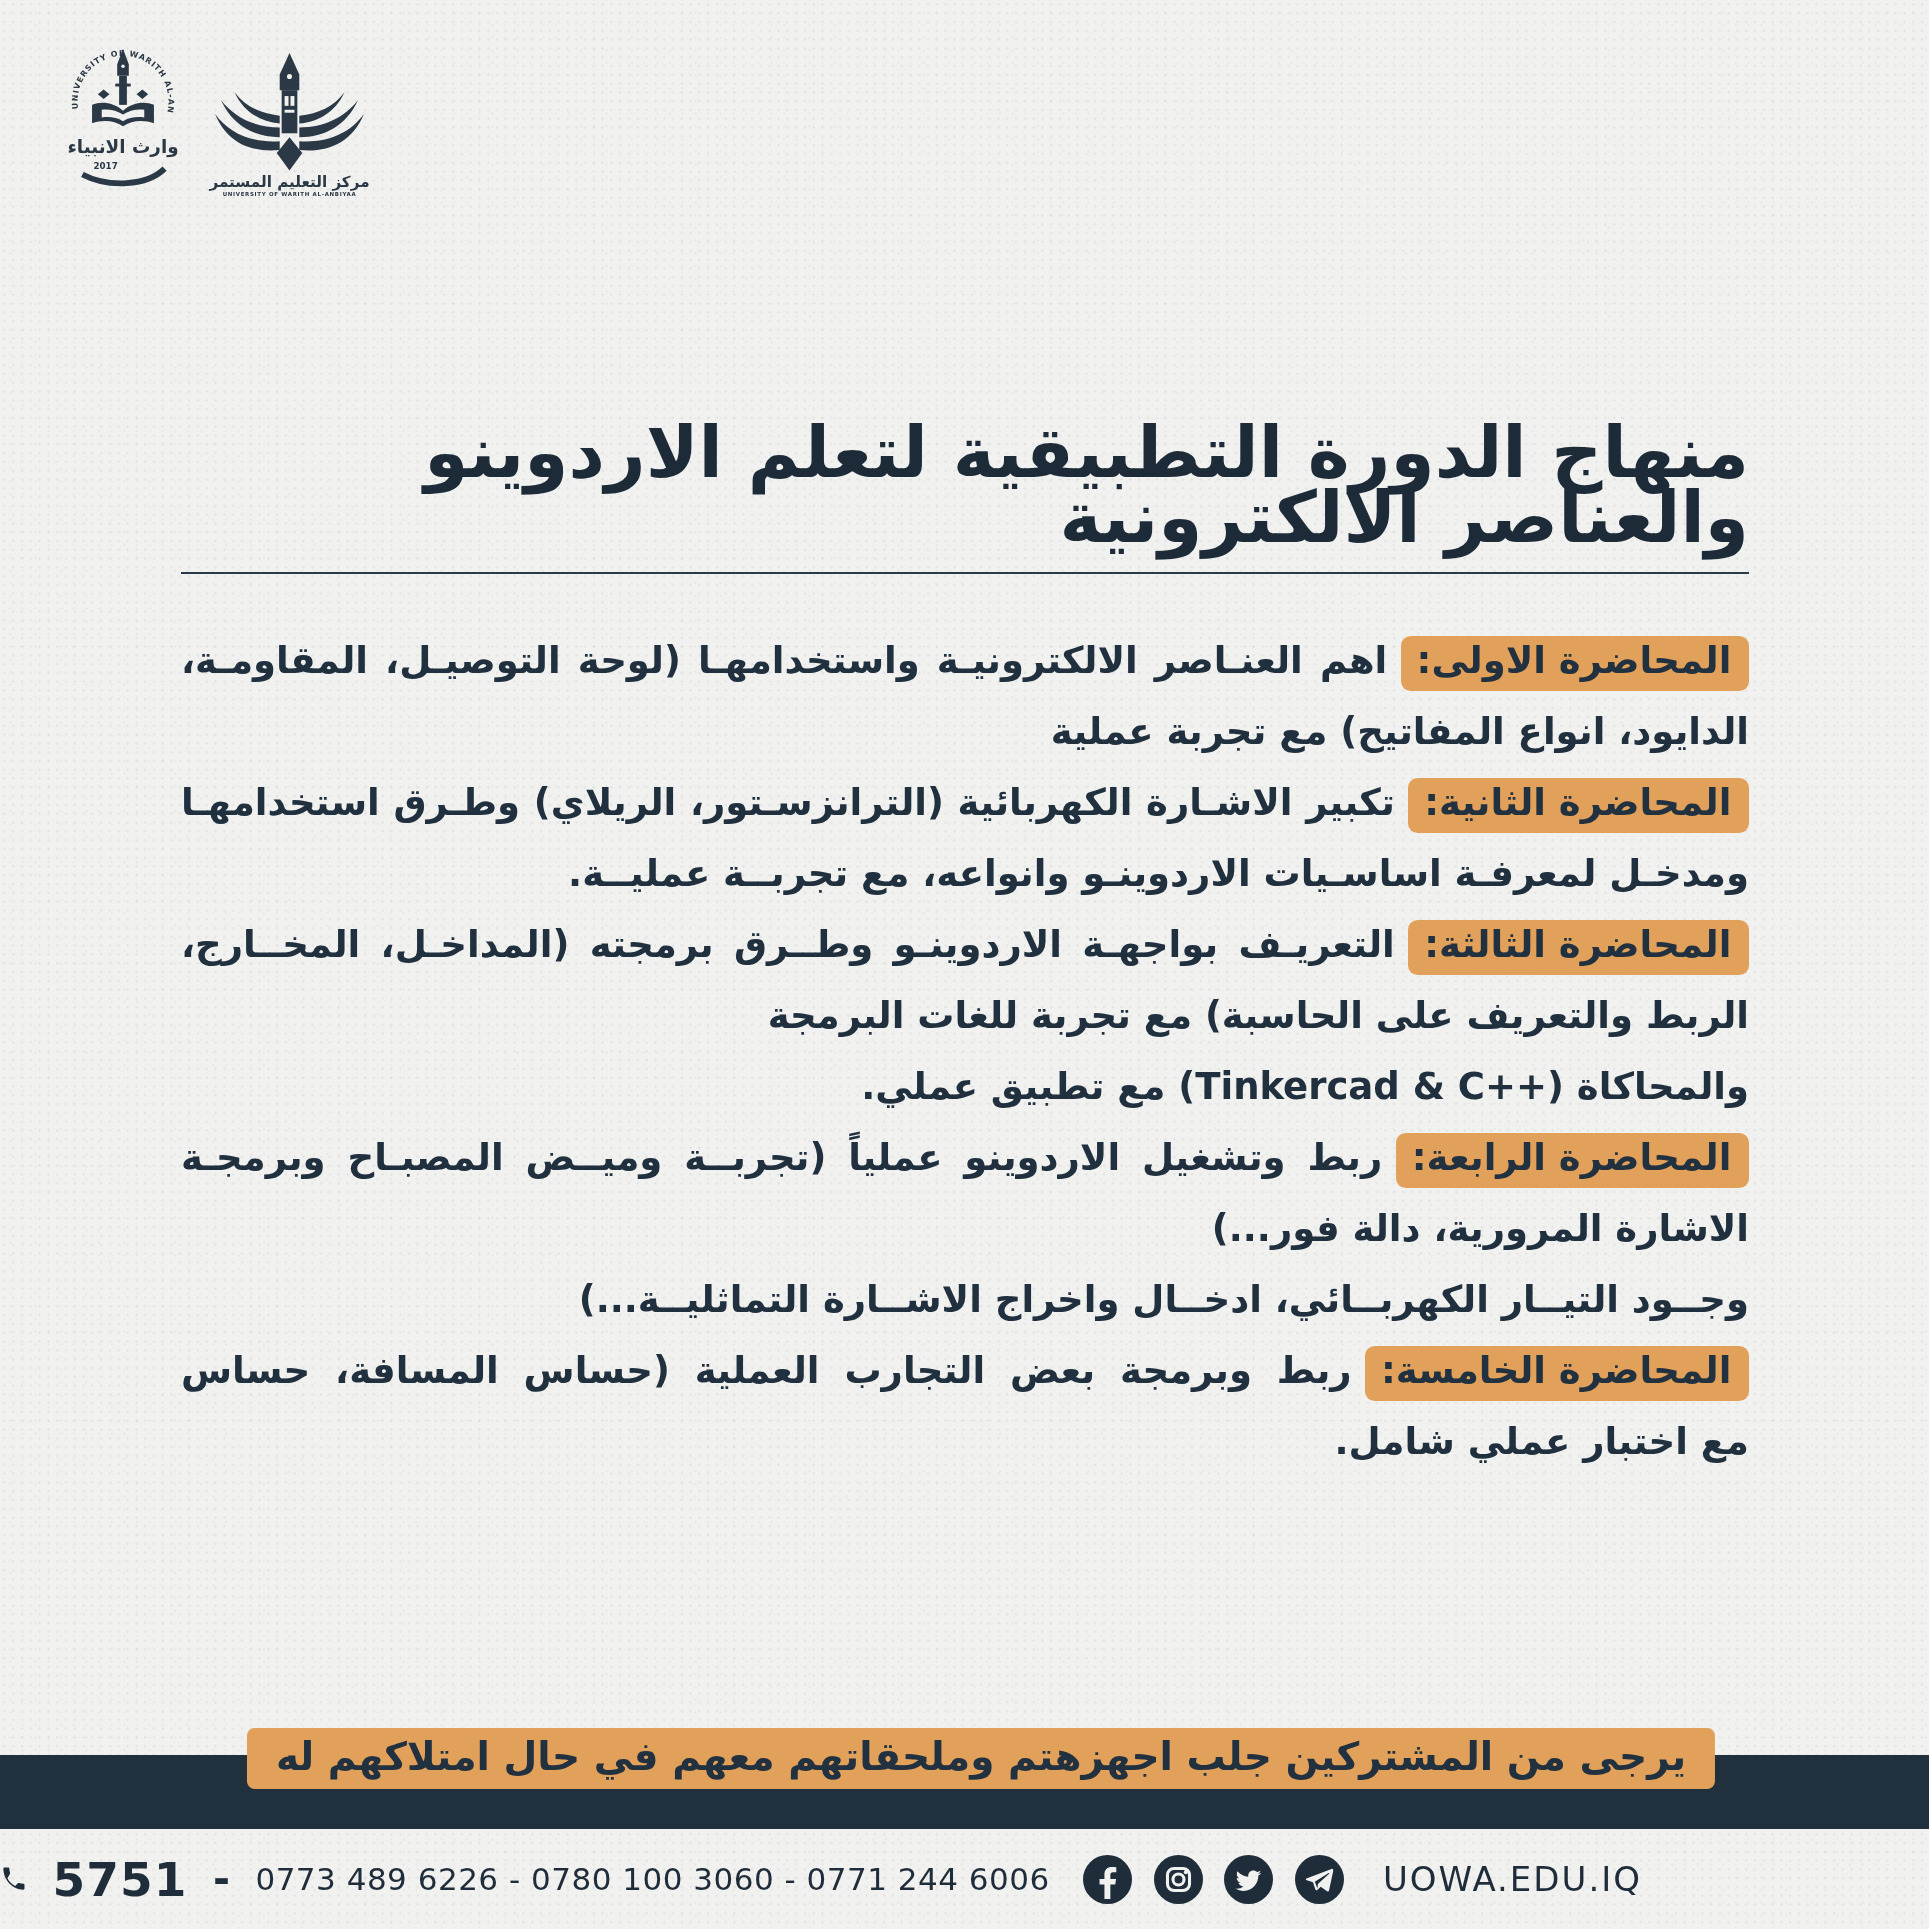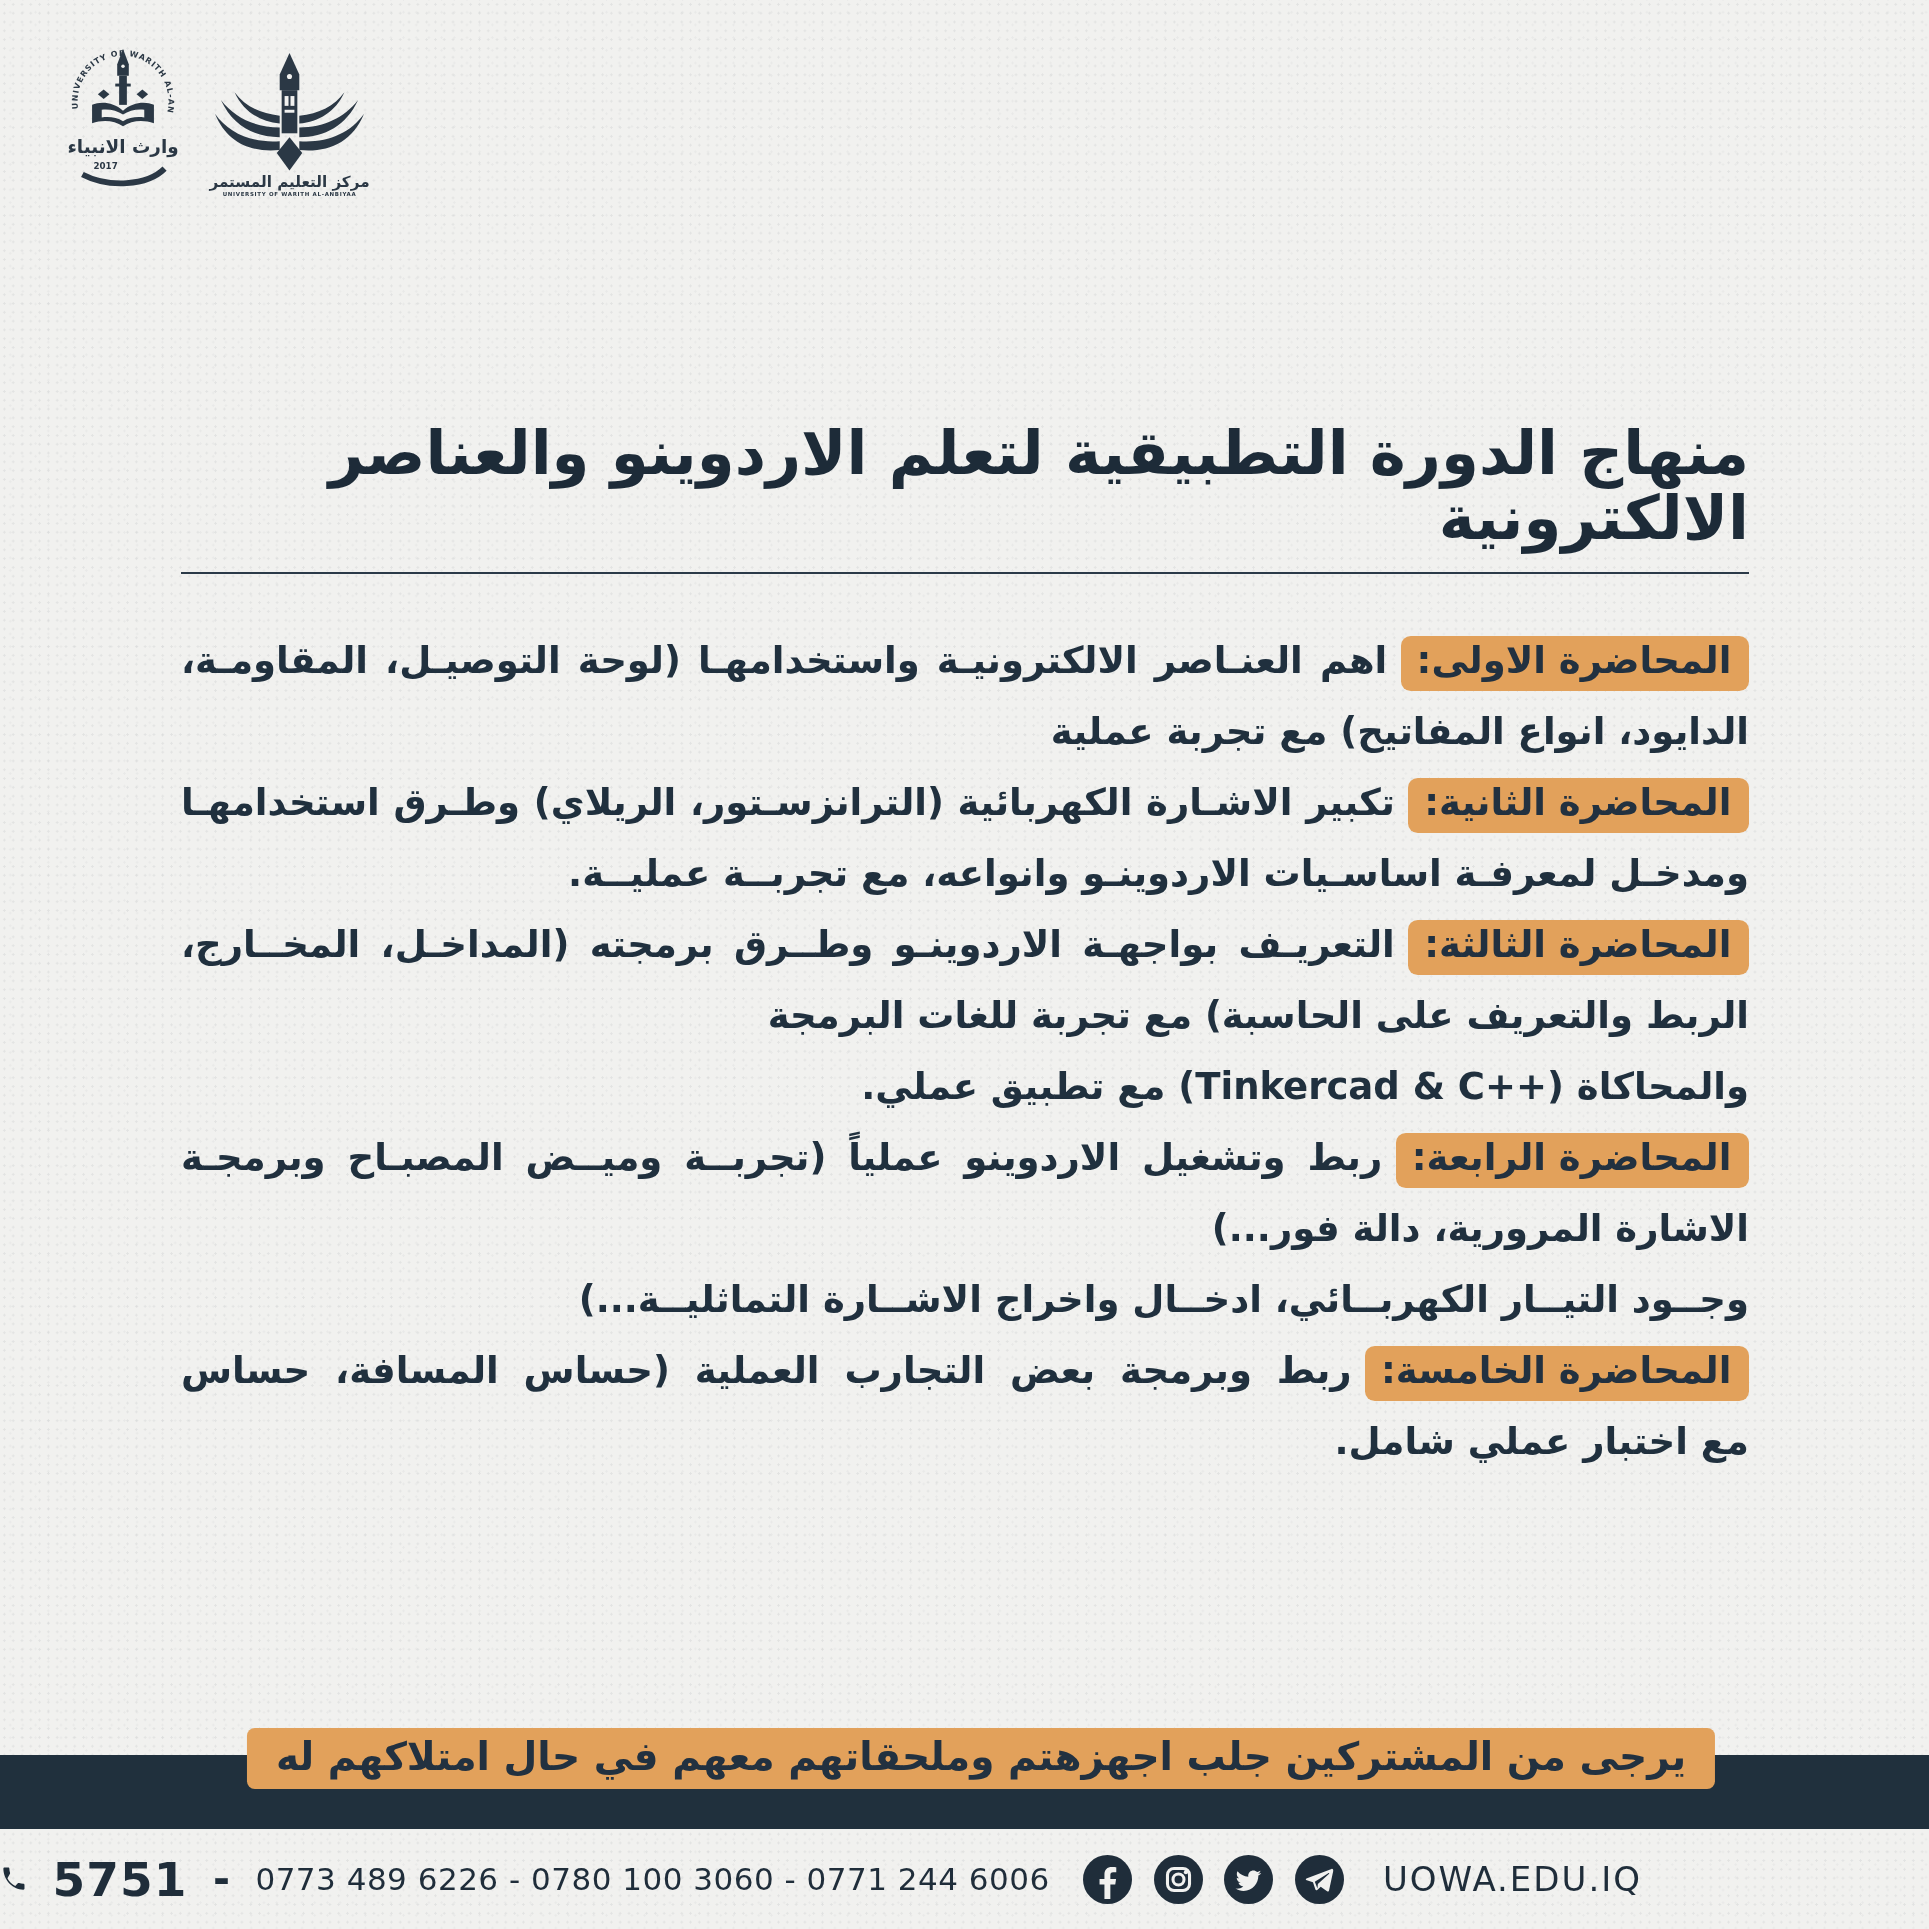--- a/index.html
+++ b/index.html
@@ -19,21 +19,21 @@
   }
   
   .logos{position:absolute;top:33px;left:65px;display:flex;gap:25.5px;align-items:flex-start;}
   .logo-seal{width:116px;height:165px;}
   .logo-cec{width:165px;height:149px;margin-top:15.7px;}
   .ink{fill:#2b3845;}
   .ink-stroke{stroke:#2b3845;fill:none;}
   
   .content{position:absolute;left:181px;top:420px;width:1568px;direction:rtl;}
   .page-title{
-    margin:0;font-size:61px;line-height:65px;font-weight:bold;
+    margin:0;font-size:71px;line-height:65px;font-weight:bold;
     color:#1d2b38;text-align:right;letter-spacing:-1px;
   }
   .title-underline{height:2.9px;background:#2b3a48;margin-top:21.6px;width:100%;}
   .lectures{margin-top:51px;color:#20303e;font-weight:bold;font-size:37px;}
   .line{height:71px;line-height:71px;white-space:nowrap;overflow:visible;}
   .line.first{text-align:justify;text-align-last:justify;white-space:normal;}
   .line.rest{text-align:right;}
   .badge{
     display:inline-block;background:#e2a15b;border-radius:9.8px;
     padding:2px 17.6px 5.9px 15.7px;margin-left:13.7px;line-height:1.25;

